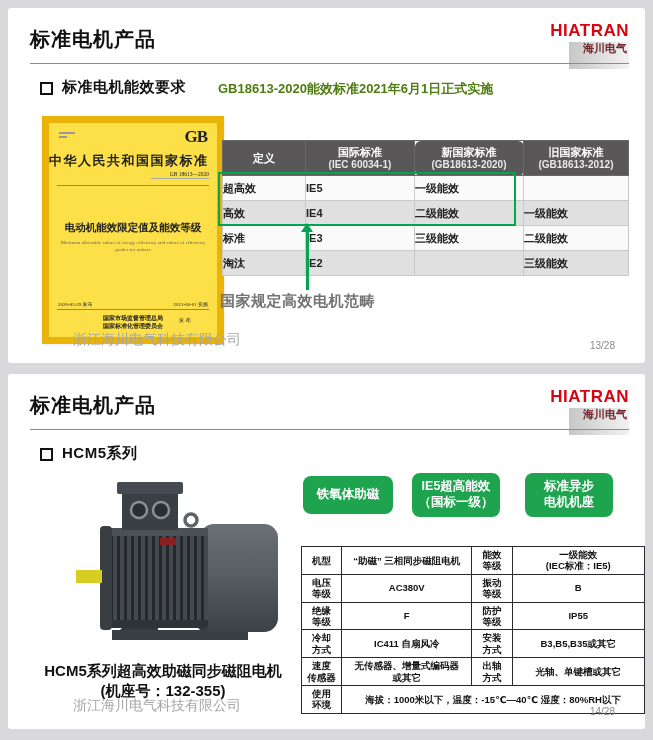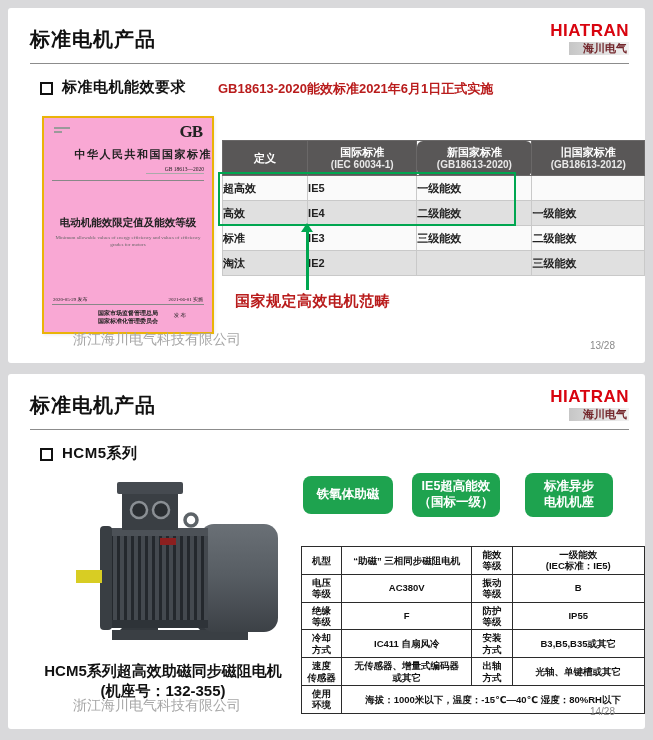--- a/index.html
+++ b/index.html
@@ -10,58 +10,58 @@
   }
   .slide{position:absolute;left:8px;width:637px;height:355px;background:#fff;border-radius:3px;overflow:hidden;}
   #slide1{top:8px;} #slide2{top:374px;}
 
   
   .slide-title{position:absolute;left:22px;top:18px;font-size:20px;font-weight:bold;color:#111;letter-spacing:1px;}
   .header-rule{position:absolute;left:22px;right:16px;top:55px;height:1px;background:#8c8c8c;}
   .logo{position:absolute;right:16px;top:14px;width:130px;text-align:right;line-height:1;}
   .logo-name{font-size:17px;font-weight:bold;color:#d8040f;letter-spacing:.5px;}
   .logo-sub{display:inline-block;margin-top:2px;font-size:11px;font-weight:bold;color:#73262b;
-    background:linear-gradient(90deg,#c6c6c6,#f2f2f2);padding:1px 2px 1px 14px;}
+    background:linear-gradient(90deg,#c6c6c6,#f2f2f2);padding:1px 2px 15px 14px;}
 
   
   .bullet{position:absolute;left:32px;top:74px;width:9px;height:9px;border:2.5px solid #111;}
   .section-label{position:absolute;left:54px;top:70px;font-size:15px;font-weight:bold;color:#111;letter-spacing:.5px;}
-  .section-note{position:absolute;left:210px;top:72px;font-size:13px;font-weight:bold;color:#b91c1c;}
-
-  
-  .cover{position:absolute;left:34px;top:108px;width:168px;height:214px;background:#f9a8d4;
-    border:2px solid #eab308;box-shadow:1px 1px 3px rgba(0,0,0,.08);font-family:"Liberation Serif","DejaVu Serif",serif;color:#222;}
+  .section-note{position:absolute;left:210px;top:72px;font-size:13px;font-weight:bold;color:#4d7c0f;}
+
+  
+  .cover{position:absolute;left:34px;top:108px;width:168px;height:214px;background:#fde047;
+    border:7px solid #eab308;box-shadow:1px 1px 3px rgba(0,0,0,.08);font-family:"Liberation Serif","DejaVu Serif",serif;color:#222;}
   .cover .code1{position:absolute;left:10px;top:9px;width:16px;height:2px;background:#9a9a9a;}
   .cover .code2{position:absolute;left:10px;top:13px;width:8px;height:2px;background:#9a9a9a;}
   .cover .gb-logo{position:absolute;right:10px;top:4px;font-size:17px;font-weight:bold;letter-spacing:-1px;}
-  .cover .std-name{position:absolute;left:0;top:29px;width:100%;text-align:right;font-size:11px;font-weight:bold;letter-spacing:1.5px;}
+  .cover .std-name{position:absolute;left:0;top:29px;width:100%;text-align:left;font-size:13px;font-weight:bold;letter-spacing:1.5px;}
   .cover .std-no{position:absolute;right:8px;top:48px;font-size:5.5px;}
   .cover .std-no-sub{position:absolute;right:8px;top:55px;width:58px;height:1px;background:#aaa;}
   .cover .rule{position:absolute;left:8px;right:8px;top:62px;height:1px;background:#888;}
   .cover .doc-title{position:absolute;left:0;top:98px;width:100%;text-align:center;font-size:10.5px;font-weight:bold;}
   .cover .doc-sub{position:absolute;left:10px;right:10px;top:116px;text-align:center;font-size:5px;color:#666;line-height:1.4;}
   .cover .date-issue{position:absolute;left:9px;top:178px;font-size:5px;}
   .cover .date-impl{position:absolute;right:9px;top:178px;font-size:5px;}
   .cover .rule2{position:absolute;left:8px;right:8px;top:186px;height:1px;background:#888;}
   .cover .issuer{position:absolute;left:0;top:191px;width:100%;text-align:center;font-size:6px;font-weight:bold;line-height:1.35;white-space:pre-line;}
   .cover .publish{position:absolute;right:26px;top:194px;font-size:5.5px;}
 
   
   .t1{position:absolute;left:214px;top:132px;border-collapse:collapse;font-size:11px;}
-  .t1 th{background:#595757;color:#fff;font-weight:bold;border:1px solid #6a6868;height:34px;padding:0 14px;line-height:1.15;}
+  .t1 th{background:#595757;color:#fff;font-weight:bold;border:1px solid #6a6868;height:34px;padding:0 2px;line-height:1.15;}
   .t1 th .sub{display:block;font-size:10px;font-weight:bold;color:#e8e8e8;}
   .t1 td{border:1px solid #c9c9c9;text-align:left;height:24px;font-weight:600;color:#222;padding:0;}
   .t1 .c1{width:78px;} .t1 .c2{width:104px;} .t1 .c3{width:104px;border-radius:6px;} .t1 .c4{width:100px;}
   .t1 tr.odd td{background:#fafafa;} .t1 tr.even td{background:#e0e0e0;}
 
   .hl-box{position:absolute;left:210px;top:164px;width:294px;height:50px;border:2.5px solid #00a650;}
   .arrow-line{position:absolute;left:298px;top:224px;width:2.5px;height:58px;background:#00a650;}
   .arrow-head{position:absolute;left:293px;top:215px;width:0;height:0;
     border-left:6px solid transparent;border-right:6px solid transparent;border-bottom:9px solid #00a650;}
-  .annotation{position:absolute;left:227px;top:284px;font-size:15px;font-weight:bold;color:#b91c1c;letter-spacing:.5px;}
+  .annotation{position:absolute;left:212px;top:284px;font-size:15px;font-weight:bold;color:#737373;letter-spacing:.5px;}
 
   
   .footer-company{position:absolute;left:22px;bottom:14px;font-size:14px;color:#a6a6a6;margin-left:43px;}
   .page-num{position:absolute;right:30px;bottom:12px;font-size:10px;color:#8a8a8a;}
 
   
   .badge{position:absolute;background:#1ea34f;color:#fff;font-weight:bold;font-size:12.5px;
     border-radius:8px;display:flex;align-items:center;justify-content:center;text-align:center;line-height:1.25;white-space:pre-line;}
   #badge1{left:295px;top:102px;width:90px;height:38px;}
   #badge2{left:404px;top:99px;width:88px;height:44px;}

